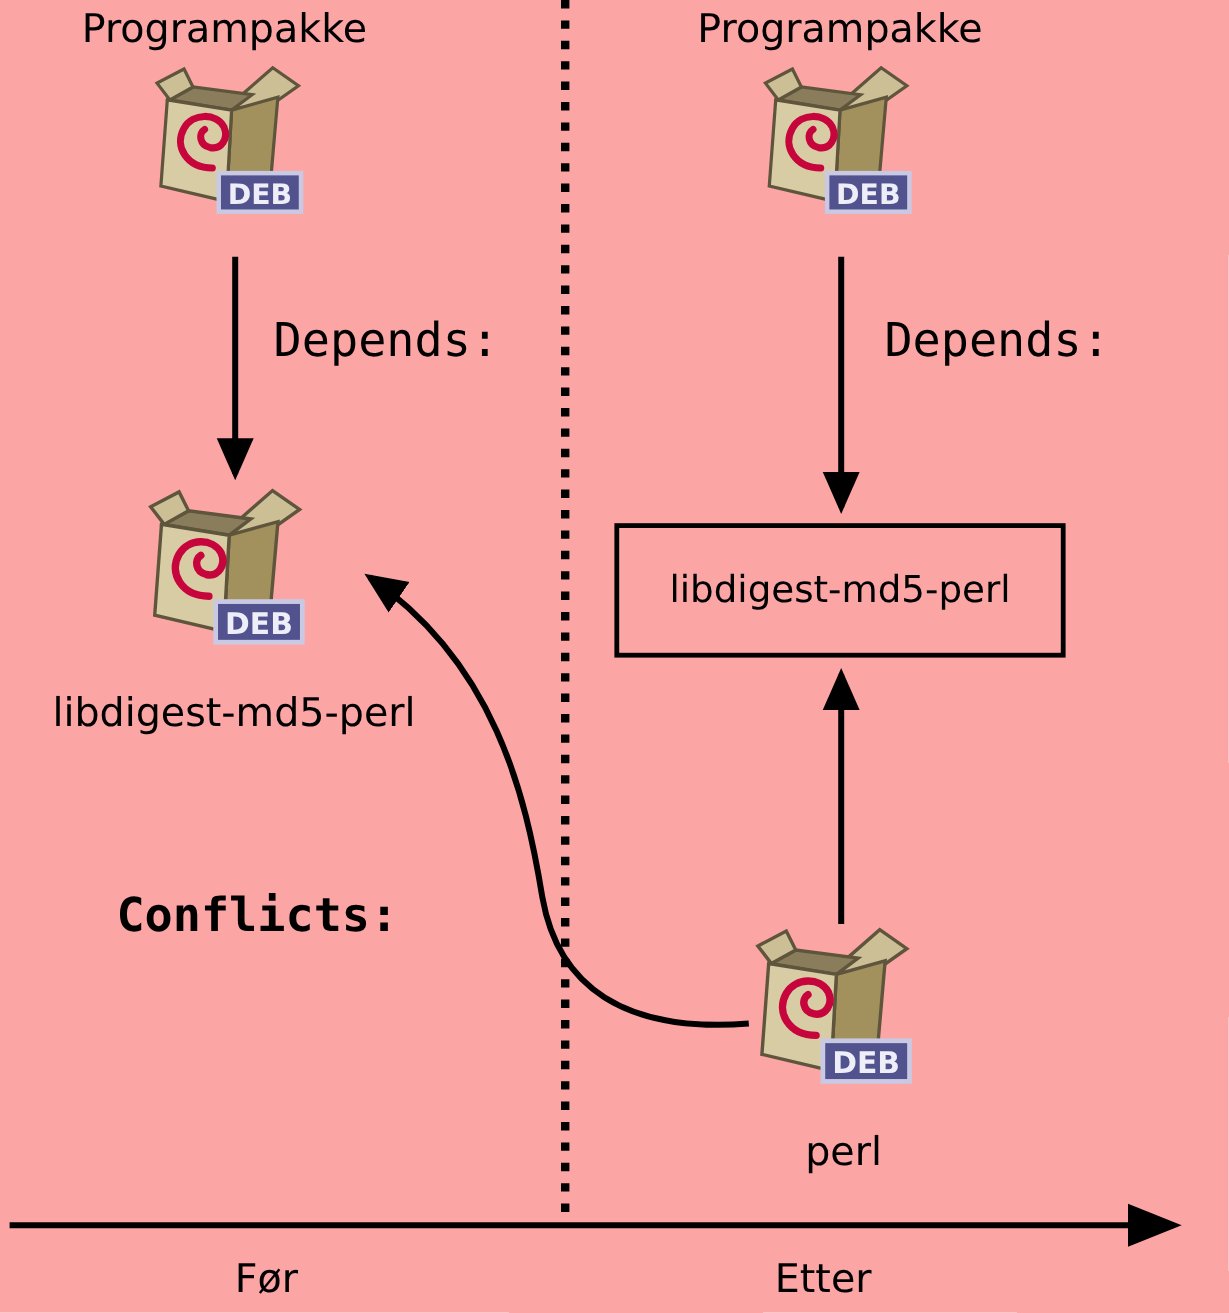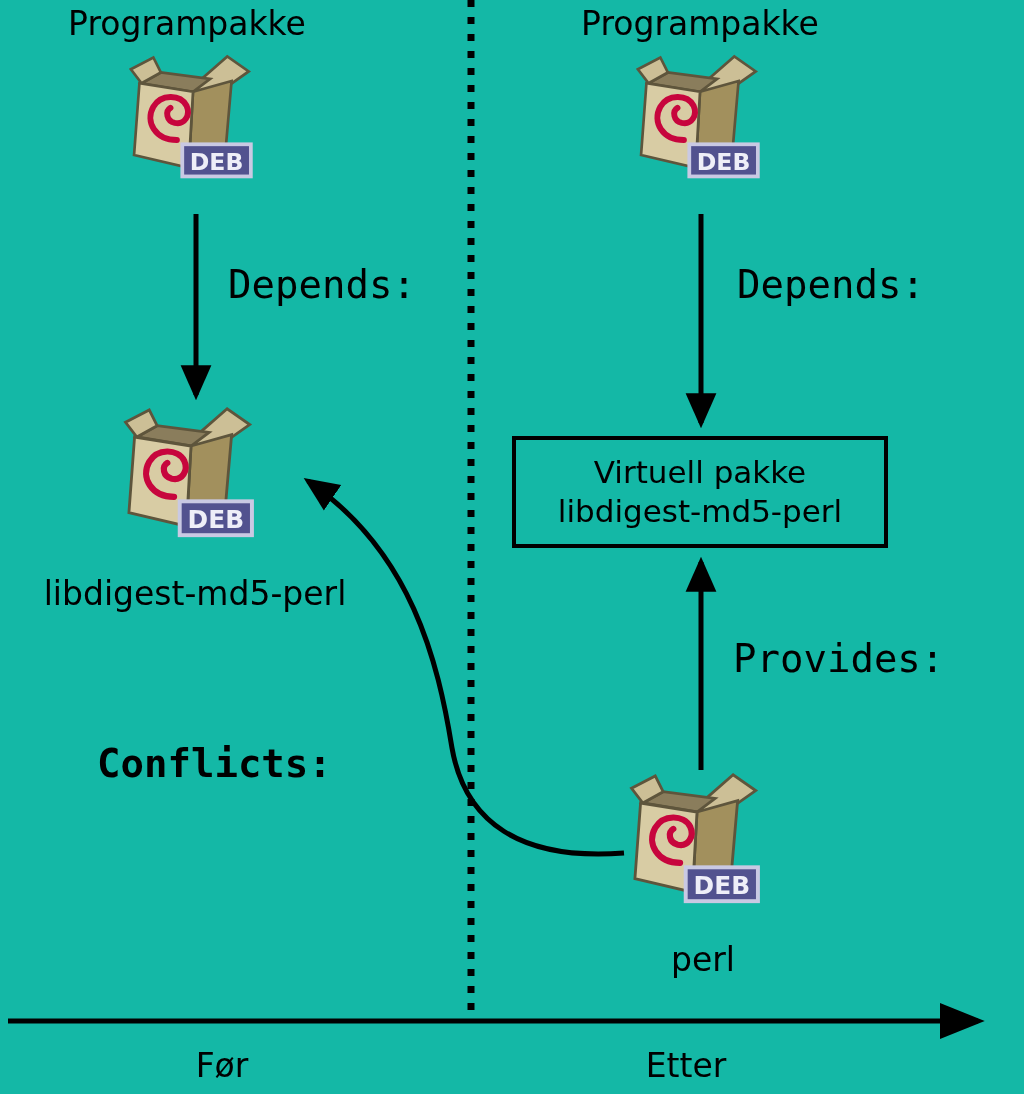--- a/index.html
+++ b/index.html
@@ -4,21 +4,21 @@
 <style>
   html, body {
     margin: 0;
     padding: 0;
     background: #ffffff;
   }
   .canvas {
     position: relative;
     width: 1024px;
     height: 1094px;
-    background: #14b8a6;
+    background: #fca5a5;
     overflow: hidden;
     font-family: "DejaVu Sans", sans-serif;
   }
   .layer {
     position: absolute;
     left: 0;
     top: 0;
   }
   .label {
     position: absolute;
@@ -113,25 +113,23 @@
   <div class="label sans centered" style="left:10px; top:576px; width:370px;">libdigest-md5-perl</div>
 
 
   <div class="label mono" style="left:97px; top:743px;font-weight:bold;">Conflicts:</div>
 
   <div class="label sans centered" style="left:550px; top:6px; width:300px;">Programpakke</div>
 
   <div class="label mono" style="left:737px; top:264px;">Depends:</div>
 
   <div class="virtual-box">
-    <div>Virtuell pakke</div>
     <div>libdigest-md5-perl</div>
   </div>
 
-  <div class="label mono" style="left:733px; top:638px;">Provides:</div>
 
   <div class="label sans centered" style="left:122px; top:1048px; width:200px;">Før</div>
 
   <div class="label sans centered" style="left:603px; top:942px; width:200px;">perl</div>
 
   <div class="label sans centered" style="left:586px; top:1048px; width:200px;">Etter</div>
 
 </div>
 
 </body></html>

